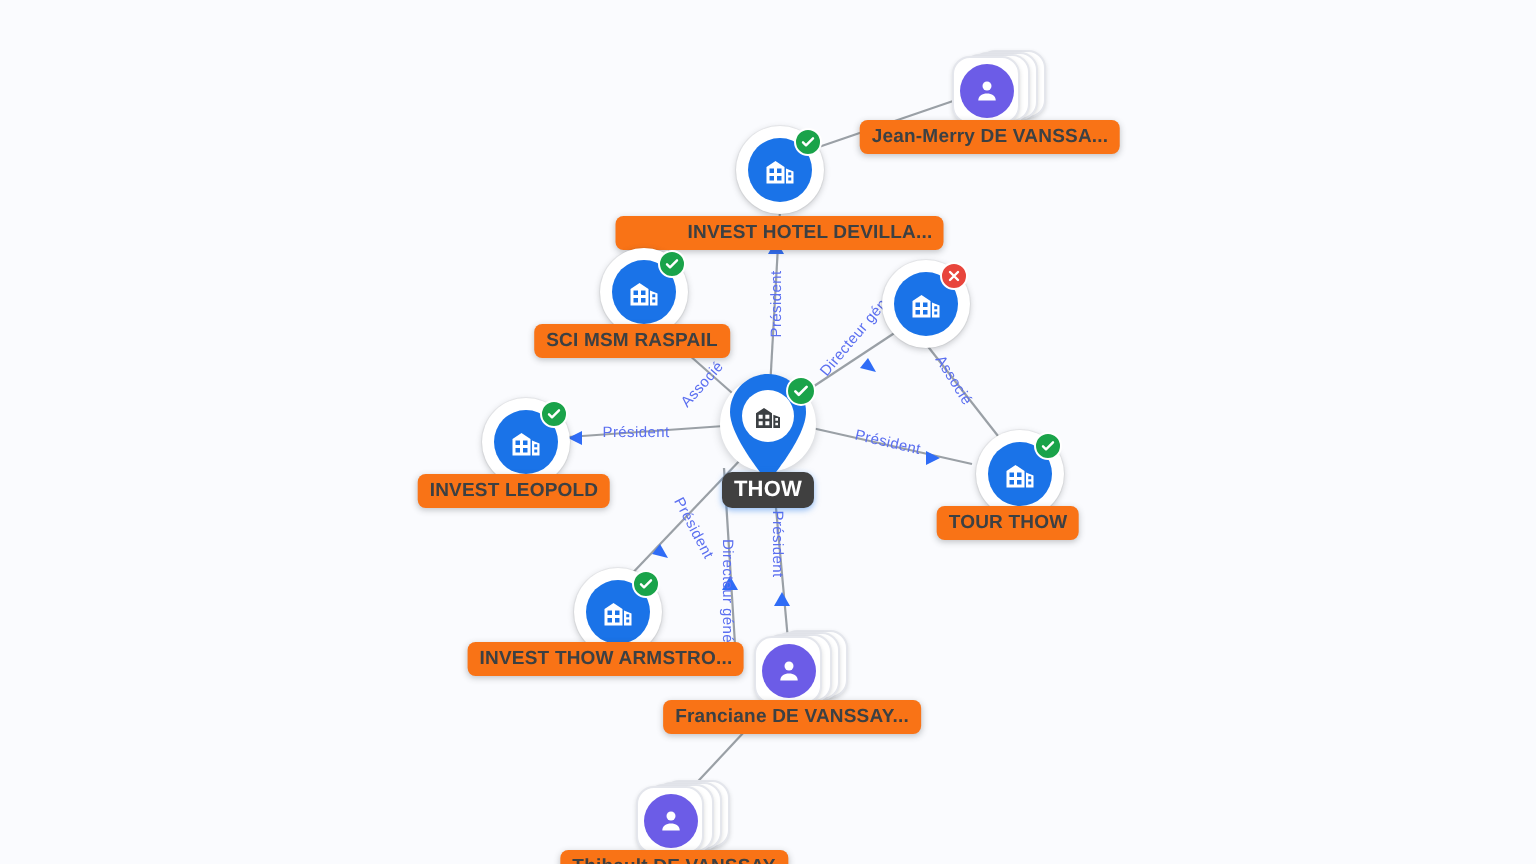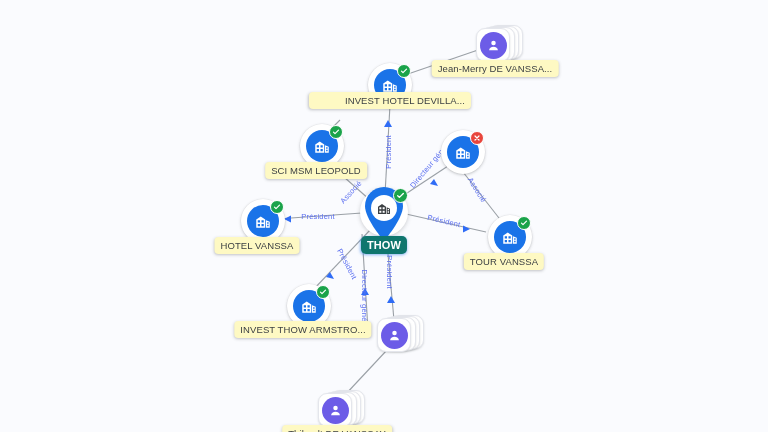--- a/index.html
+++ b/index.html
@@ -81,32 +81,33 @@
   }
   .p-disc{
     position:absolute;width:27px;height:27px;border-radius:50%;
     background:#6c5ce7;left:3px;top:3px;
     display:flex;align-items:center;justify-content:center;
   }
 
   
   .nlabel{
     position:absolute;
-    background:#fef9c3;
+    background:#f97316;
     border-radius:4px;
     box-shadow:0 1px 3px rgba(60,64,67,.3);
     font-size:9.5px;
     color:#3c4043;
     padding:3px 6px;
     white-space:nowrap;
     transform:translateX(-50%);
     letter-spacing:.1px;
+    font-weight:bold;
   }
   .nlabel.root{
-    background:#0f766e;color:#fff;font-size:11px;font-weight:bold;
+    background:#404040;color:#fff;font-size:11px;font-weight:bold;
     padding:3px 6px;border-radius:5px;
     box-shadow:0 1px 3px rgba(26,115,232,.5);
   }
 </style>
 </head>
 <body style="background: rgb(250, 251, 254);">
 
 <div id="graph">
 
   <svg class="edges" viewBox="0 0 768 432">
@@ -171,21 +172,21 @@
       <svg width="18" height="18" viewBox="0 0 24 24" fill="#fff">
         <path d="M3 21V10l6-4 6 4v11H3zm2-2h3v-3H5v3zm5 0h3v-3h-3v3zM5 14h3v-3H5v3zm5 0h3v-3h-3v3zM16 21V11l5 2v8h-5zm1.5-2h2v-2h-2v2zm0-3.5h2v-2h-2v2z"></path>
       </svg>
     </div>
     <div class="badge ok" style="right:1px;top:1px;">
       <svg width="8" height="8" viewBox="0 0 16 16" fill="none">
           <path d="M3 8.3l3 3 7-7" stroke="#fff" stroke-width="2.4" stroke-linecap="round" stroke-linejoin="round"></path>
         </svg>
     </div>
   </div>
-  <div class="nlabel" style="left:390px;top:92px;padding-left:36px;">INVEST HOTEL DEVILLA...</div>
+  <div class="nlabel" style="left:390px;top:108px;padding-left:36px;">INVEST HOTEL DEVILLA...</div>
 
   <div class="node person" style="left:472px;top:22px;">
     <div class="card" style="left:17px;top:3px;"></div>
     <div class="card" style="left:13px;top:4px;"></div>
     <div class="card" style="left:9px;top:5px;"></div>
     <div class="card" style="left:4px;top:6px;">
       <div class="p-disc">
         <svg width="15" height="15" viewBox="0 0 24 24" fill="#fff">
           <circle cx="12" cy="8" r="3.6"></circle>
             <path d="M5 19.5c0-3.6 3.2-5.6 7-5.6s7 2 7 5.6z"></path>
@@ -201,21 +202,21 @@
       <svg width="18" height="18" viewBox="0 0 24 24" fill="#fff">
         <path d="M3 21V10l6-4 6 4v11H3zm2-2h3v-3H5v3zm5 0h3v-3h-3v3zM5 14h3v-3H5v3zm5 0h3v-3h-3v3zM16 21V11l5 2v8h-5zm1.5-2h2v-2h-2v2zm0-3.5h2v-2h-2v2z"></path>
       </svg>
     </div>
     <div class="badge ok" style="right:1px;top:1px;">
       <svg width="8" height="8" viewBox="0 0 16 16" fill="none">
           <path d="M3 8.3l3 3 7-7" stroke="#fff" stroke-width="2.4" stroke-linecap="round" stroke-linejoin="round"></path>
         </svg>
     </div>
   </div>
-  <div class="nlabel" style="left:316px;top:162px;">SCI MSM LEOPOLD</div>
+  <div class="nlabel" style="left:316px;top:162px;">SCI MSM RASPAIL</div>
 
   <div class="node" style="left:441px;top:130px;width:44px;height:44px;">
     <div class="co-halo"></div>
     <div class="co-disc">
       <svg width="18" height="18" viewBox="0 0 24 24" fill="#fff">
         <path d="M3 21V10l6-4 6 4v11H3zm2-2h3v-3H5v3zm5 0h3v-3h-3v3zM5 14h3v-3H5v3zm5 0h3v-3h-3v3zM16 21V11l5 2v8h-5zm1.5-2h2v-2h-2v2zm0-3.5h2v-2h-2v2z"></path>
       </svg>
     </div>
     <div class="badge ko" style="right:1px;top:1px;">
       <svg width="8" height="8" viewBox="0 0 16 16" fill="none">
@@ -230,36 +231,36 @@
       <svg width="18" height="18" viewBox="0 0 24 24" fill="#fff">
         <path d="M3 21V10l6-4 6 4v11H3zm2-2h3v-3H5v3zm5 0h3v-3h-3v3zM5 14h3v-3H5v3zm5 0h3v-3h-3v3zM16 21V11l5 2v8h-5zm1.5-2h2v-2h-2v2zm0-3.5h2v-2h-2v2z"></path>
       </svg>
     </div>
     <div class="badge ok" style="right:1px;top:1px;">
       <svg width="8" height="8" viewBox="0 0 16 16" fill="none">
           <path d="M3 8.3l3 3 7-7" stroke="#fff" stroke-width="2.4" stroke-linecap="round" stroke-linejoin="round"></path>
         </svg>
     </div>
   </div>
-  <div class="nlabel" style="left:257px;top:237px;">HOTEL VANSSA</div>
+  <div class="nlabel" style="left:257px;top:237px;">INVEST LEOPOLD</div>
 
   <div class="node" style="left:488px;top:215px;width:44px;height:44px;">
     <div class="co-halo"></div>
     <div class="co-disc">
       <svg width="18" height="18" viewBox="0 0 24 24" fill="#fff">
         <path d="M3 21V10l6-4 6 4v11H3zm2-2h3v-3H5v3zm5 0h3v-3h-3v3zM5 14h3v-3H5v3zm5 0h3v-3h-3v3zM16 21V11l5 2v8h-5zm1.5-2h2v-2h-2v2zm0-3.5h2v-2h-2v2z"></path>
       </svg>
     </div>
     <div class="badge ok" style="right:1px;top:1px;">
       <svg width="8" height="8" viewBox="0 0 16 16" fill="none">
           <path d="M3 8.3l3 3 7-7" stroke="#fff" stroke-width="2.4" stroke-linecap="round" stroke-linejoin="round"></path>
         </svg>
     </div>
   </div>
-  <div class="nlabel" style="left:504px;top:253px;">TOUR VANSSA</div>
+  <div class="nlabel" style="left:504px;top:253px;">TOUR THOW</div>
 
   <div class="node" style="left:287px;top:284px;width:44px;height:44px;">
     <div class="co-halo"></div>
     <div class="co-disc">
       <svg width="18" height="18" viewBox="0 0 24 24" fill="#fff">
         <path d="M3 21V10l6-4 6 4v11H3zm2-2h3v-3H5v3zm5 0h3v-3h-3v3zM5 14h3v-3H5v3zm5 0h3v-3h-3v3zM16 21V11l5 2v8h-5zm1.5-2h2v-2h-2v2zm0-3.5h2v-2h-2v2z"></path>
       </svg>
     </div>
     <div class="badge ok" style="right:1px;top:1px;">
       <svg width="8" height="8" viewBox="0 0 16 16" fill="none">
@@ -275,20 +276,21 @@
     <div class="card" style="left:9px;top:5px;"></div>
     <div class="card" style="left:4px;top:6px;">
       <div class="p-disc">
         <svg width="15" height="15" viewBox="0 0 24 24" fill="#fff">
           <circle cx="12" cy="8" r="3.6"></circle>
             <path d="M5 19.5c0-3.6 3.2-5.6 7-5.6s7 2 7 5.6z"></path>
         </svg>
       </div>
     </div>
   </div>
+  <div class="nlabel" style="left:396px;top:350px;">Franciane DE VANSSAY...</div>
 
   <div class="node person" style="left:314px;top:387px;">
     <div class="card" style="left:17px;top:3px;"></div>
     <div class="card" style="left:13px;top:4px;"></div>
     <div class="card" style="left:9px;top:5px;"></div>
     <div class="card" style="left:4px;top:6px;">
       <div class="p-disc">
         <svg width="15" height="15" viewBox="0 0 24 24" fill="#fff">
           <circle cx="12" cy="8" r="3.6"></circle>
             <path d="M5 19.5c0-3.6 3.2-5.6 7-5.6s7 2 7 5.6z"></path>

